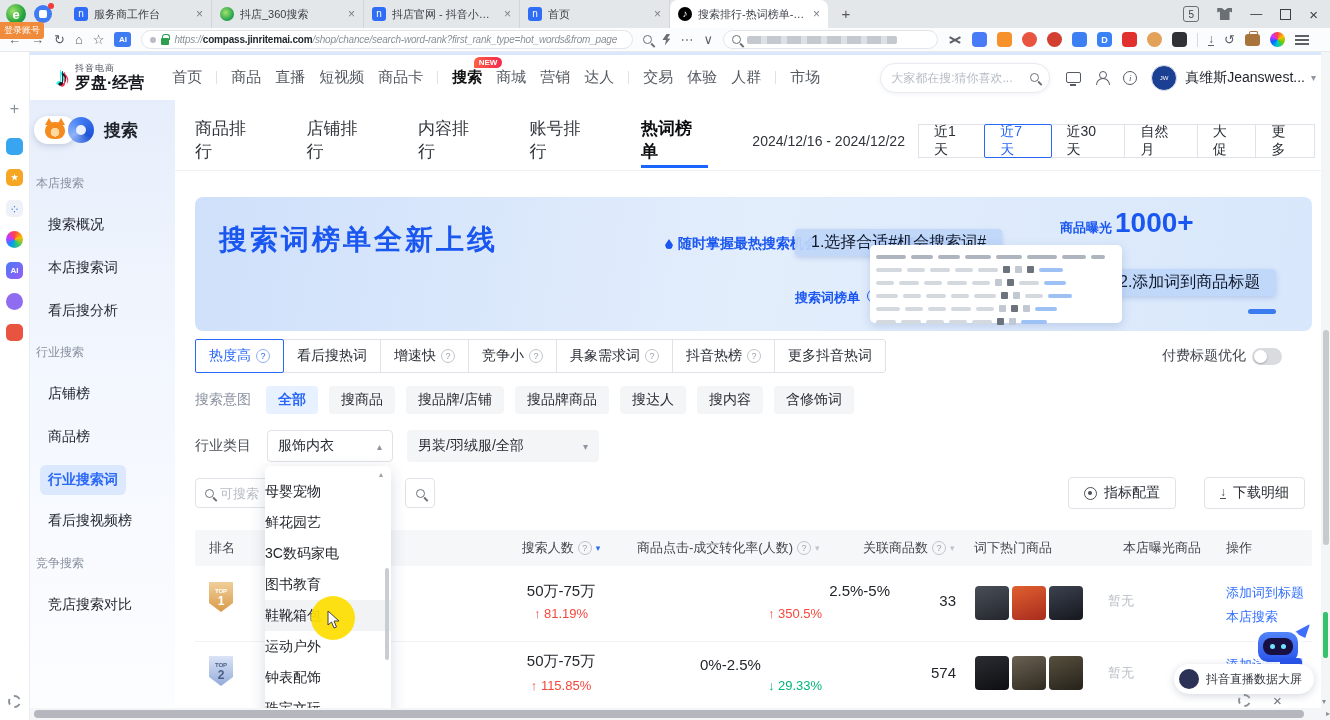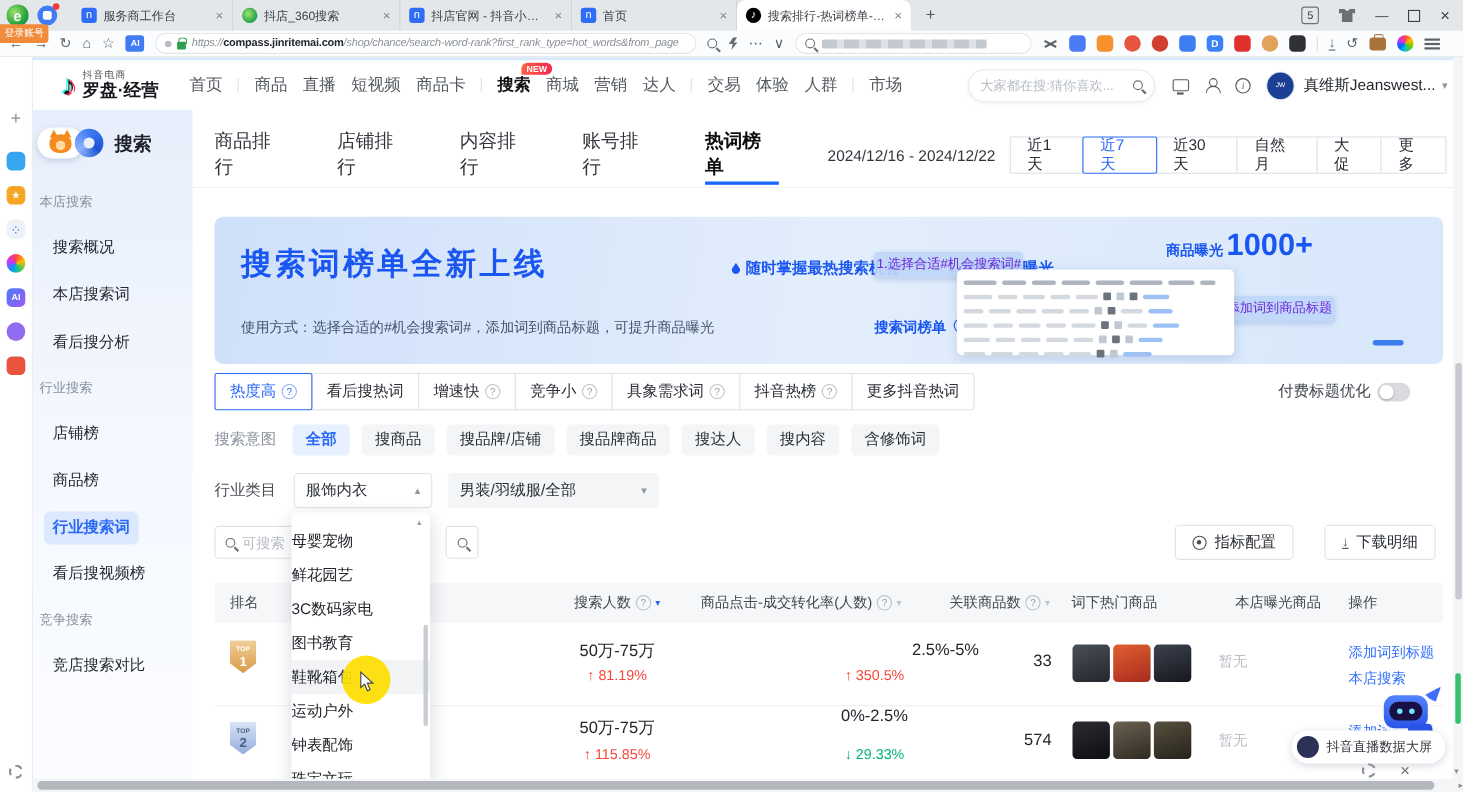--- a/index.html
+++ b/index.html
@@ -120,21 +120,21 @@
 .banner{left:195px;top:197px;width:1117px;height:134px;border-radius:8px;background:linear-gradient(100deg,#cfe0fa,#e3eefc 50%,#d8e7fb);overflow:hidden}
 .bn-title{position:absolute;left:24px;top:24px;font-size:28px;font-weight:bold;color:#1a56f0;letter-spacing:3px}
 .bn-pt{position:absolute;top:38px;font-size:14px;font-weight:bold;color:#1a56f0;display:flex;align-items:center;gap:5px}
 .drop{width:8px;height:10px;background:#1a56f0;border-radius:50% 50% 50% 50%/60% 60% 40% 40%;clip-path:polygon(50% 0,100% 60%,85% 100%,15% 100%,0 60%)}
 .rocket{width:10px;height:10px;background:#1a56f0;clip-path:polygon(0 100%,100% 0,55% 100%,45% 62%)}
 .bn-usage{position:absolute;left:24px;top:92px;font-size:13px;color:#45536e}
 .bn-link{position:absolute;top:92px;font-size:13px;font-weight:bold;color:#1a56f0}
 .bn-golink{position:absolute;top:92px;width:14px;height:14px;border:1.5px solid #1a56f0;border-radius:50%;color:#1a56f0;font-size:9px;display:flex;align-items:center;justify-content:center}
 .bn-expl{position:absolute;left:865px;top:22px;font-size:13px;font-weight:bold;color:#1a56f0}
 .bn-expv{position:absolute;left:920px;top:10px;font-size:28px;font-weight:bold;color:#1a56f0}
-.bn-chip{position:absolute;background:rgba(190,214,248,.92);color:#6d28d9;font-size:12px;padding:3px 2px;border-radius:4px;box-shadow:0 2px 5px rgba(70,110,190,.25);white-space:nowrap}
+.bn-chip{position:absolute;background:rgba(190,214,248,.92);color:#0f172a;font-size:16px;padding:3px 16px;border-radius:4px;box-shadow:0 2px 5px rgba(70,110,190,.25);white-space:nowrap}
 .bn-shot{position:absolute;left:675px;top:48px;width:252px;height:78px;background:#fff;border-radius:5px;box-shadow:0 3px 10px rgba(90,120,180,.25);padding:6px 6px 0 6px}
 .mrow{display:flex;align-items:center;gap:5px;height:11px;margin-bottom:2px}
 .mb{height:4px;border-radius:2px;background:#d4d9e0}
 .mb.d{background:#aeb5bf}
 .mb.b{background:#9ec1f5}
 .msq{width:7px;height:7px;border-radius:1px;background:#c2c8d1}
 .msq.k{background:#6d737c}
 .bn-dash{position:absolute;left:1053px;top:112px;width:28px;height:5px;border-radius:3px;background:#3b7bf0}
 
 
@@ -406,21 +406,20 @@
   <div class="abs banner">
     <span class="bn-title">搜索词榜单全新上线</span>
     <span class="bn-pt" style="left:470px">
         <span class="drop"></span>
         <span>随时掌握最热搜索机会</span>
       </span>
     <span class="bn-pt" style="left:664px">
         <span class="rocket"></span>
         <span>提升商品曝光</span>
       </span>
-    <span class="bn-usage">使用方式：选择合适的#机会搜索词#，添加词到商品标题，可提升商品曝光</span>
     <span class="bn-link" style="left:600px">搜索词榜单</span>
     <span class="bn-golink" style="left:672px">→</span>
     <span class="bn-expl">商品曝光</span>
     <span class="bn-expv">1000+</span>
     <span class="bn-chip" style="left:600px;top:32px">1.选择合适#机会搜索词#</span>
     <span class="bn-chip" style="left:908px;top:72px">2.添加词到商品标题</span>
     <div class="bn-shot">
       <div class="mrow">
           <span class="mb d" style="width:30px"></span>
           <span class="mb d" style="width:22px"></span>
@@ -606,21 +605,21 @@
       <span class="tlink" style="left:1031px;top:42px">本店搜索</span>
     </div>
 
     <div class="trow1" style="top:112px;height:66px;border-bottom:none">
       <span class="rankb rb2" style="left:14px;top: 14px">
           <span class="rt">TOP</span>
           <span class="rn">2</span>
         </span>
       <span class="tval" style="left:262px;width:208px;text-align:center;top:10px">50万-75万</span>
       <span class="ttrend up" style="left:262px;width:208px;text-align:center;top:36px"><span>↑</span> <span>115.85%</span></span>
-      <span class="tval" style="left:505px;width:190px;text-align:center;top:0">0%-2.5%</span>
+      <span class="tval" style="left:505px;width:190px;top:14px">0%-2.5%</span>
       <span class="ttrend down" style="left:505px;width:190px;text-align:center;top:36px"><span>↓</span> <span>29.33%</span></span>
       <span class="tval" style="left:666px;width:95px;text-align:right;top:22px">574</span>
       <span class="thumbs" style="left:780px;top:14px">
           <span class="thumb t21"></span>
           <span class="thumb t22"></span>
           <span class="thumb t23"></span>
         </span>
       <span class="tmuted" style="left:913px;top:22px">暂无</span>
       <span class="tlink" style="left:1031px;top:14px">添加词到标题</span>
     </div>

